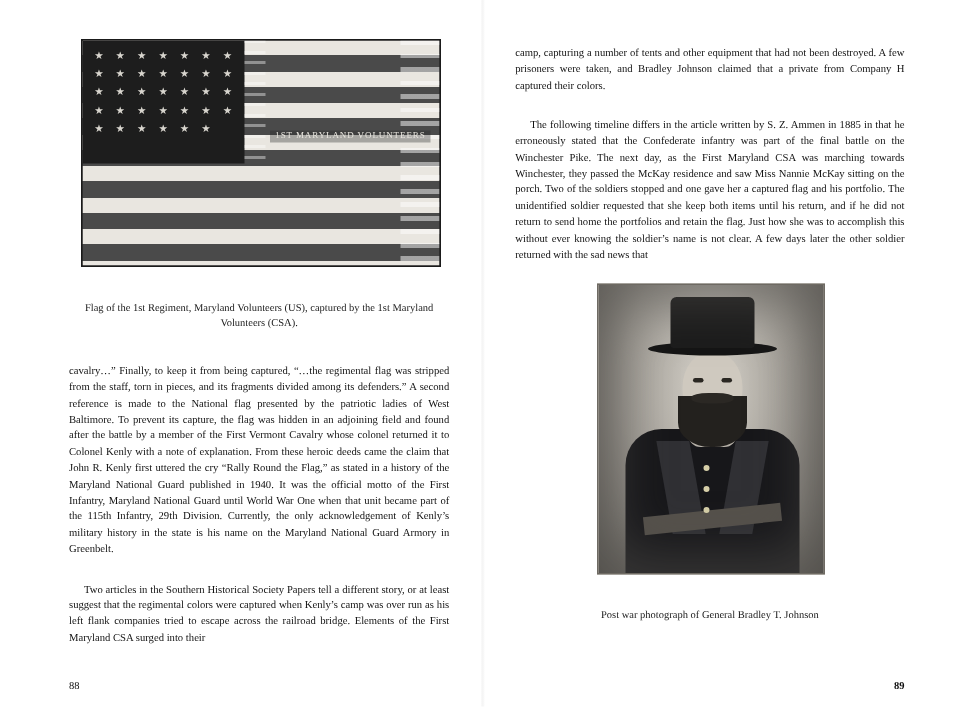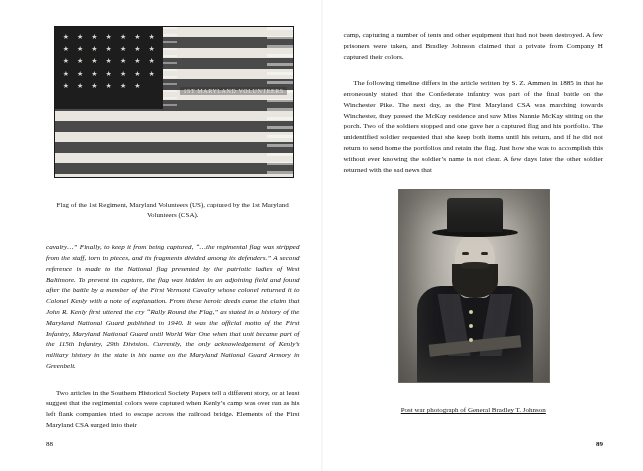--- a/index.html
+++ b/index.html
@@ -130,31 +130,29 @@
     margin: 0;
   }
   .body-text + .body-text {
     margin-top: 16px;
   }
   .indent {
     text-indent: 10px;
   }
   .left-column-text {
     margin-top: 22px;
-    font-style: italic;
   }
   .right-column-top {
     margin-top: 0;
   }
 
   
   .portrait-figure {
     margin: 14px auto 0;
     width: 150px;
-    text-decoration: underline;
   }
   .portrait-frame {
     position: relative;
     width: 150px;
     height: 192px;
     background: #b9b5ae;
     overflow: hidden;
     border: 1px solid #6e6a63;
   }
   .portrait-bg {
@@ -271,21 +269,21 @@
   }
   .p-vignette {
     position: absolute;
     inset: 0;
     box-shadow: inset 0 0 34px 14px rgba(80,78,74,0.55);
   }
 
   
   .folio {
     position: absolute;
-    bottom: 23px;
+    bottom: 10px;
     font-size: 7px;
     color: #111111;
   }
   .folio-left { left: 46px; }
   .folio-right { right: 40px; font-weight: bold; }
 </style>
 </head>
 <body>
 
 <div class="spread">

